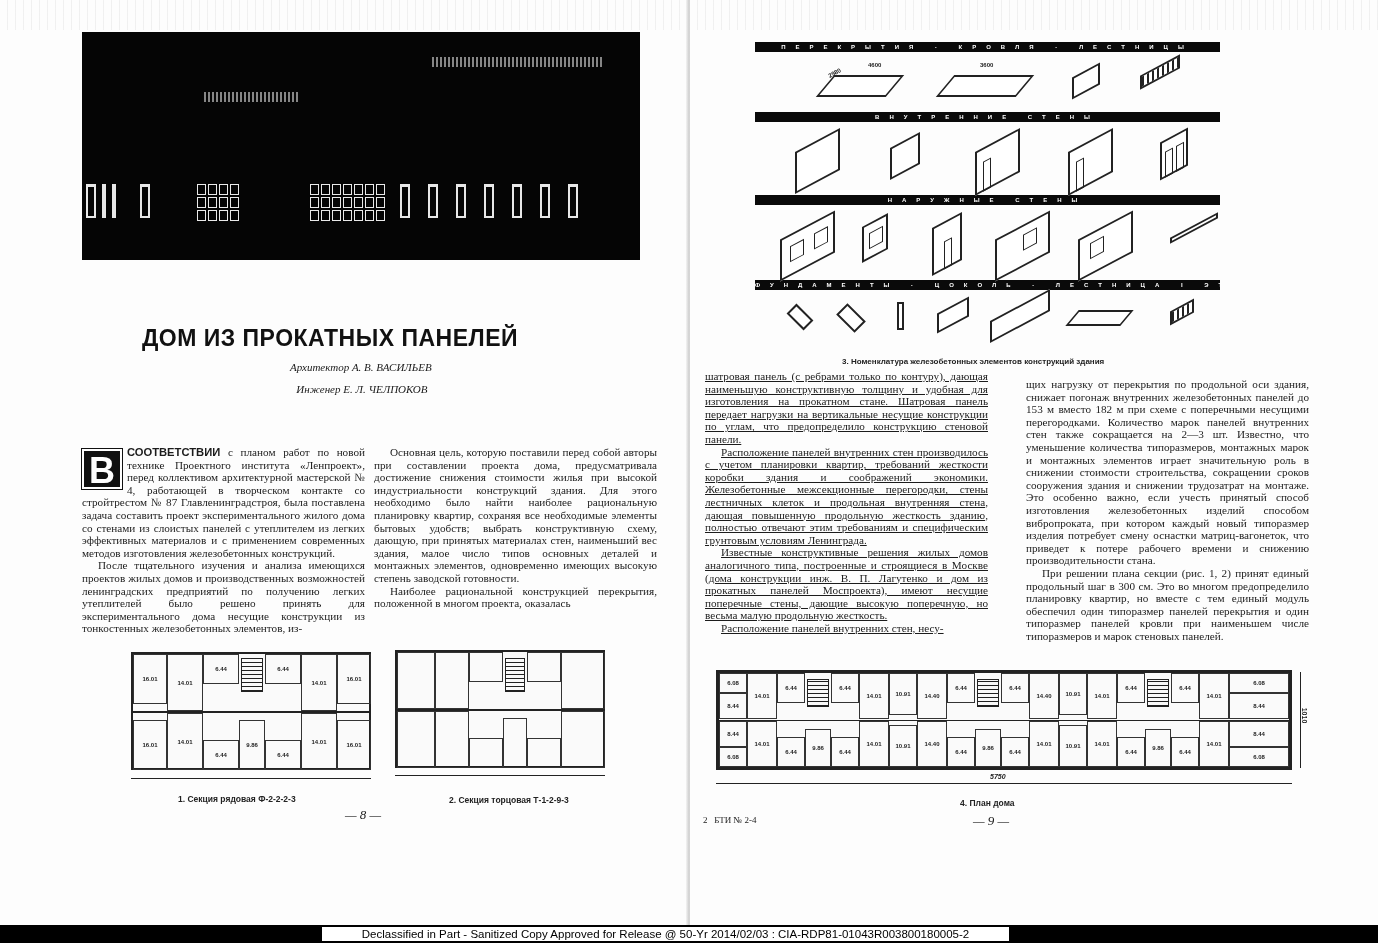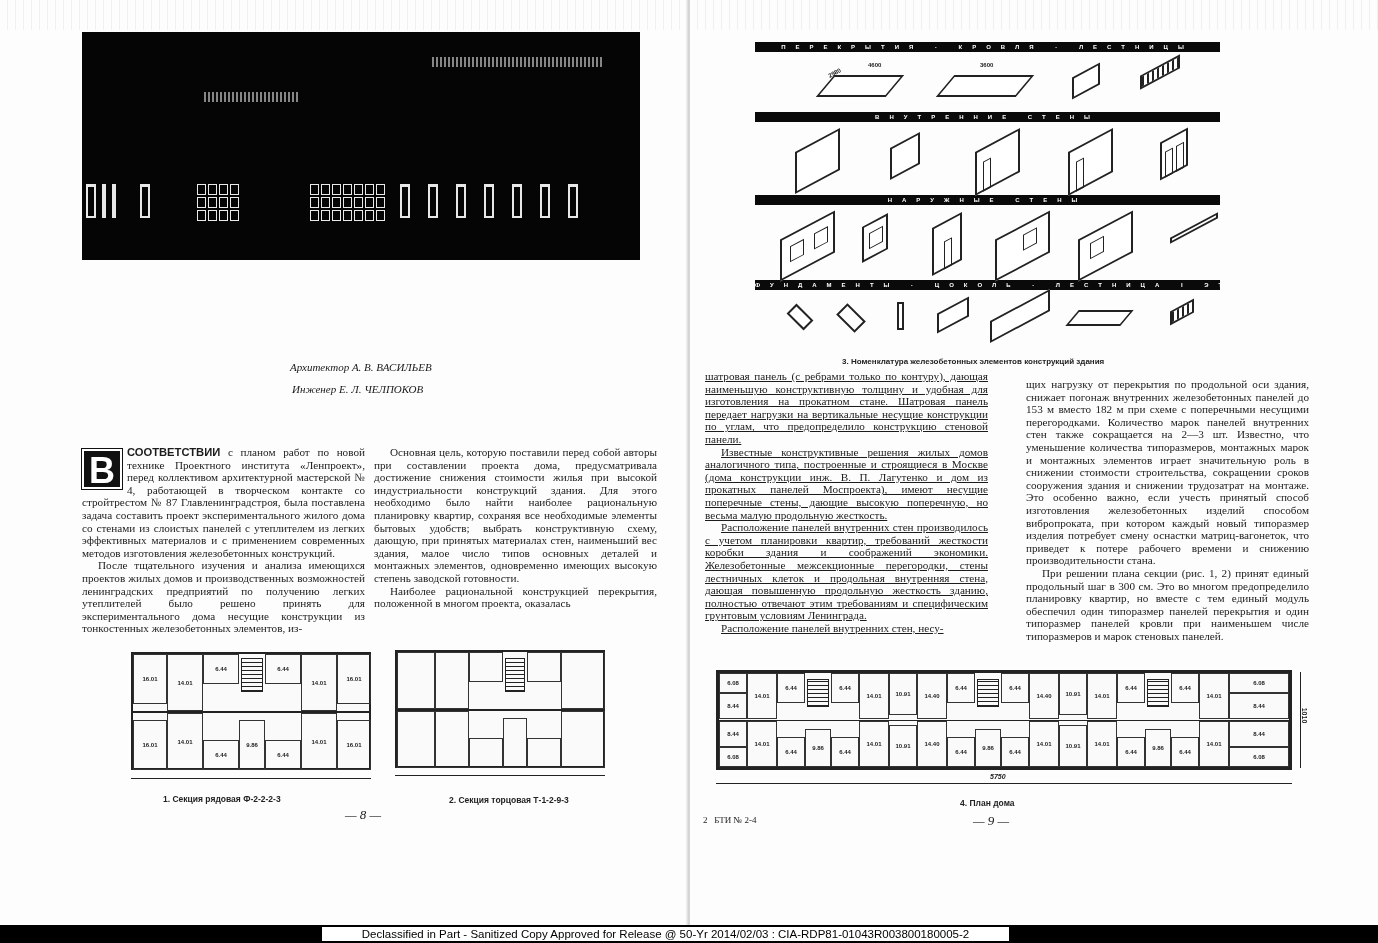--- a/index.html
+++ b/index.html
@@ -17,21 +17,21 @@
   
   .photo { position: absolute; left: 82px; top: 32px; width: 558px; height: 228px; background: #050505; overflow: hidden; }
   .photo .facade { position: absolute; bottom: 36px; height: 40px; display: flex; gap: 6px; }
   .photo .win { width: 10px; height: 34px; border: 2px solid #e8e8e8; border-top-width: 3px; }
   .photo .grid { display: grid; grid-template-columns: repeat(7, 9px); grid-template-rows: repeat(3, 11px); gap: 2px; }
   .photo .grid span { border: 1.5px solid #eaeaea; }
   .photo .cloud { position: absolute; height: 10px; background: repeating-linear-gradient(90deg, #bdbdbd 0 2px, transparent 2px 4px); opacity: .7; }
 
   .title { position: absolute; left: 80px; top: 325px; width: 500px; text-align: center;
            font-family: "Liberation Sans", sans-serif; font-size: 23px; letter-spacing: 0.5px; color: #111; }
-  .authors { position: absolute; left: 290px; top: 356px; font-size: 11px; font-style: italic; line-height: 22px; }
+  .authors { position: absolute; left: 290px; top: 356px; font-size: 11px; font-style: italic; line-height: 22px; text-align: center; }
 
   .col { position: absolute; font-size: 11.2px; line-height: 12.6px; text-align: justify; color: #1c1c1c; }
   .col p { text-indent: 16px; }
   .col p.noindent { text-indent: 0; }
   .dropcap { float: left; width: 40px; height: 40px; background: #111; color: #fff; font-family: "Liberation Sans", sans-serif;
              font-weight: bold; font-size: 36px; line-height: 40px; text-align: center; margin: 3px 5px 0 0; border: 2px solid #fff; outline: 1px solid #111; }
 
   .plan { position: absolute; border: 2px solid #222; background: #fafafa; }
   .plan .midline { position: absolute; left: 0; right: 0; top: 50%; border-top: 2px solid #222; }
   .plan .room { position: absolute; border: 1px solid #333; font-family: "Liberation Sans", sans-serif; font-size: 6px; font-weight: bold;
@@ -114,20 +114,21 @@
       <div class="win"></div>
         <div class="win"></div>
         <div class="win"></div>
         <div class="win"></div>
         <div class="win"></div>
         <div class="win"></div>
         <div class="win"></div>
     </div>
   </div>
 
+  <h1 class="title">ДОМ ИЗ ПРОКАТНЫХ ПАНЕЛЕЙ</h1>
   <div class="authors">
     <div>Архитектор А. В. ВАСИЛЬЕВ</div>
     <div style="margin-left:2px">Инженер Е. Л. ЧЕЛПОКОВ</div>
   </div>
 
   <div class="col" style="left:82px;top:446px;width:283px;">
     <p class="noindent">
       <span class="dropcap">В</span><span style="font-family:'Liberation Sans',sans-serif;font-weight:bold;">СООТВЕТСТВИИ</span><span> с планом работ по новой технике Проектного института «Ленпроект», перед коллективом архитектурной мастерской № 4, работающей в творческом контакте со стройтрестом № 87 Главленинградстроя, была поставлена задача составить проект экспериментального жилого дома со стенами из слоистых панелей с утеплителем из легких эффективных материалов и с применением современных методов изготовления железобетонных конструкций.</span>
     </p>
     <p>После тщательного изучения и анализа имеющихся проектов жилых домов и производственных возможностей ленинградских предприятий по получению легких утеплителей было решено принять для экспериментального дома несущие конструкции из тонкостенных железобетонных элементов, из-</p>
@@ -149,21 +150,21 @@
     <div class="room" style="left:204px;top:0;width:34px;height:50px;">16.01</div>
     <div class="room" style="left:0;top:66px;width:34px;height:50px;">16.01</div>
     <div class="room" style="left:34px;top:59px;width:36px;height:57px;">14.01</div>
     <div class="room" style="left:70px;top:86px;width:36px;height:30px;">6.44</div>
     <div class="room" style="left:106px;top:66px;width:26px;height:50px;">9.86</div>
     <div class="room" style="left:132px;top:86px;width:36px;height:30px;">6.44</div>
     <div class="room" style="left:168px;top:59px;width:36px;height:57px;">14.01</div>
     <div class="room" style="left:204px;top:66px;width:34px;height:50px;">16.01</div>
   </div>
   <div class="dimline" style="left:131px;top:778px;width:240px;"></div>
-  <div class="caption" style="left:163px;top:794px;">1. Секция рядовая Ф-2-2-2-3</div>
+  <div class="caption" style="left:178px;top:794px;">1. Секция рядовая Ф-2-2-2-3</div>
 
   <div class="plan" style="left:395px;top:650px;width:210px;height:118px;">
     <div class="midline"></div>
     <div class="room" style="left:0;top:0;width:38px;height:57px;"></div>
     <div class="room" style="left:38px;top:0;width:34px;height:57px;"></div>
     <div class="room" style="left:72px;top:0;width:34px;height:30px;"></div>
     <div class="stair" style="left:108px;top:6px;width:20px;height:34px;"></div>
     <div class="room" style="left:130px;top:0;width:34px;height:30px;"></div>
     <div class="room" style="left:164px;top:0;width:44px;height:57px;"></div>
     <div class="room" style="left:0;top:59px;width:38px;height:57px;"></div>
@@ -234,22 +235,22 @@
 <div class="panel" style="left:897px;top:302px;width:7px;height:28px;transform:none"></div>
 <div class="panel" style="left:937px;top:305px;width:32px;height:20px;"></div>
 <div class="panel" style="left:990px;top:305px;width:60px;height:22px;"></div>
 <div class="slab" style="left:1072px;top:310px;width:55px;height:16px;"></div>
 <div class="panel" style="left:1170px;top:305px;width:24px;height:14px;background:repeating-linear-gradient(90deg,#222 0 2px,#fff 2px 5px);"></div>
 
 <div class="caption" style="left:842px;top:357px;font-size:8px;">3. Номенклатура железобетонных элементов конструкций здания</div>
 
 <div class="col" style="left:705px;top:370px;width:283px;text-decoration:underline;">
   <p class="noindent">шатровая панель (с ребрами только по контуру), дающая наименьшую конструктивную толщину и удобная для изготовления на прокатном стане. Шатровая панель передает нагрузки на вертикальные несущие конструкции по углам, что предопределило конструкцию стеновой панели.</p>
+  <p>Расположение панелей внутренних стен производилось с учетом планировки квартир, требований жесткости коробки здания и соображений экономики. Железобетонные межсекционные перегородки, стены лестничных клеток и продольная внутренняя стена, дающая повышенную продольную жесткость зданию, полностью отвечают этим требованиям и специфическим грунтовым условиям Ленинграда.</p>
   <p>Известные конструктивные решения жилых домов аналогичного типа, построенные и строящиеся в Москве (дома конструкции инж. В. П. Лагутенко и дом из прокатных панелей Моспроекта), имеют несущие поперечные стены, дающие высокую поперечную, но весьма малую продольную жесткость.</p>
-  <p>Расположение панелей внутренних стен производилось с учетом планировки квартир, требований жесткости коробки здания и соображений экономики. Железобетонные межсекционные перегородки, стены лестничных клеток и продольная внутренняя стена, дающая повышенную продольную жесткость зданию, полностью отвечают этим требованиям и специфическим грунтовым условиям Ленинграда.</p>
   <p>Расположение панелей внутренних стен, несу-</p>
 </div>
 
 <div class="col" style="left:1026px;top:378px;width:283px;">
   <p class="noindent">щих нагрузку от перекрытия по продольной оси здания, снижает погонаж внутренних железобетонных панелей до 153 м вместо 182 м при схеме с поперечными несущими перегородками. Количество марок панелей внутренних стен также сокращается на 2—3 шт. Известно, что уменьшение количества типоразмеров, монтажных марок и монтажных элементов играет значительную роль в снижении стоимости строительства, сокращении сроков сооружения здания и снижении трудозатрат на монтаже. Это особенно важно, если учесть принятый способ изготовления железобетонных изделий способом вибропроката, при котором каждый новый типоразмер изделия потребует смену оснастки матриц-вагонеток, что приведет к потере рабочего времени и снижению производительности стана.</p>
   <p>При решении плана секции (рис. 1, 2) принят единый продольный шаг в 300 см. Это во многом предопределило планировку квартир, но вместе с тем единый модуль обеспечил один типоразмер панелей перекрытия и один типоразмер панелей кровли при наименьшем числе типоразмеров и марок стеновых панелей.</p>
 </div>
 
 <div class="plan" style="left:716px;top:670px;width:576px;height:100px;border-width:3px;">
   <div class="midline" style="border-top-width:1px"></div>

